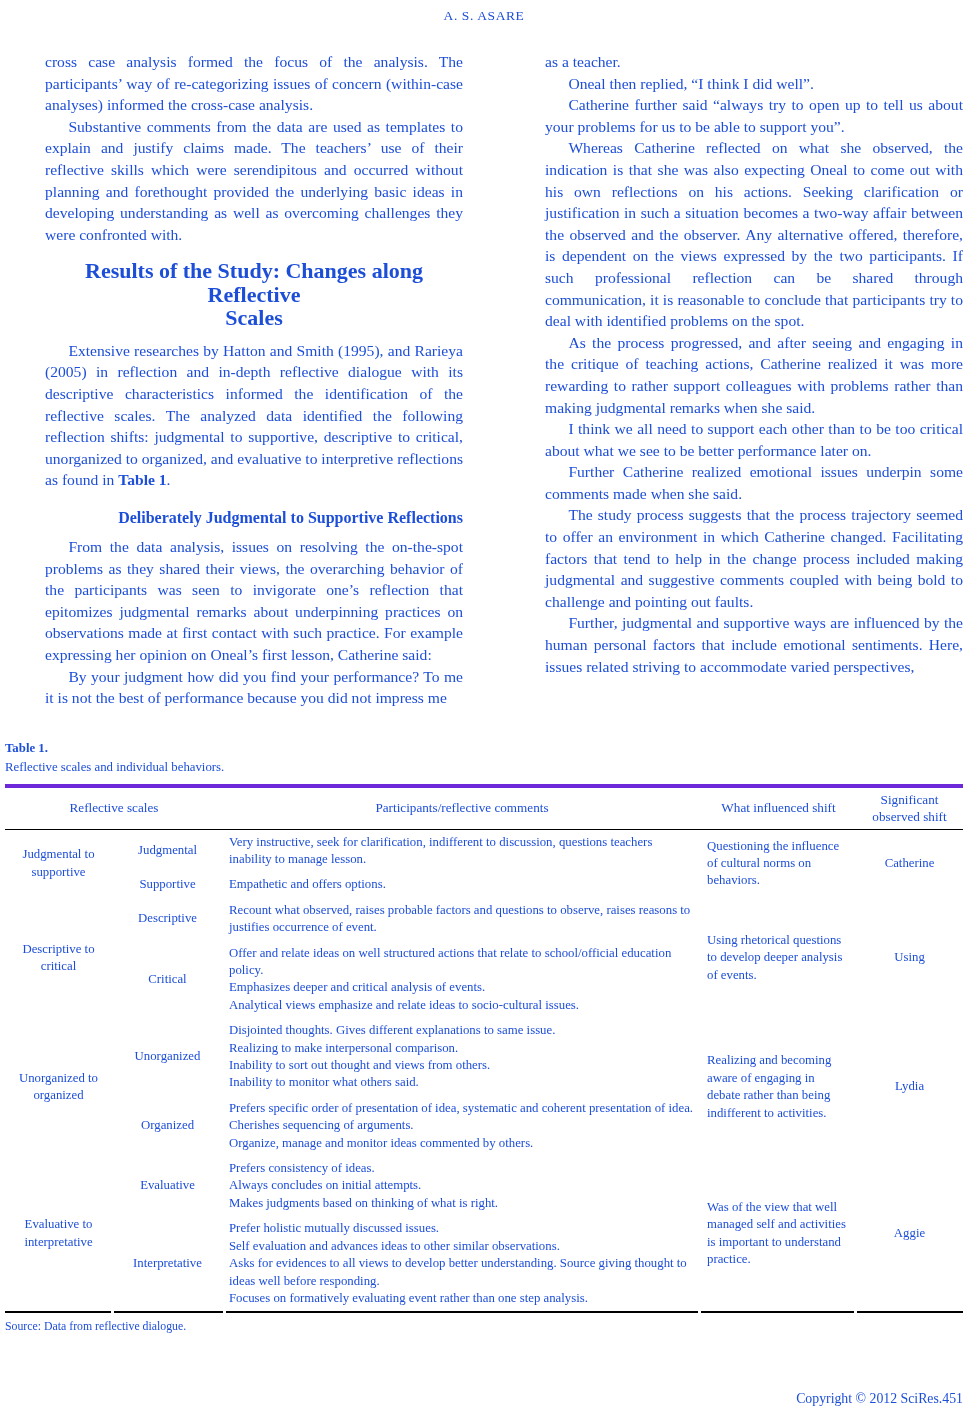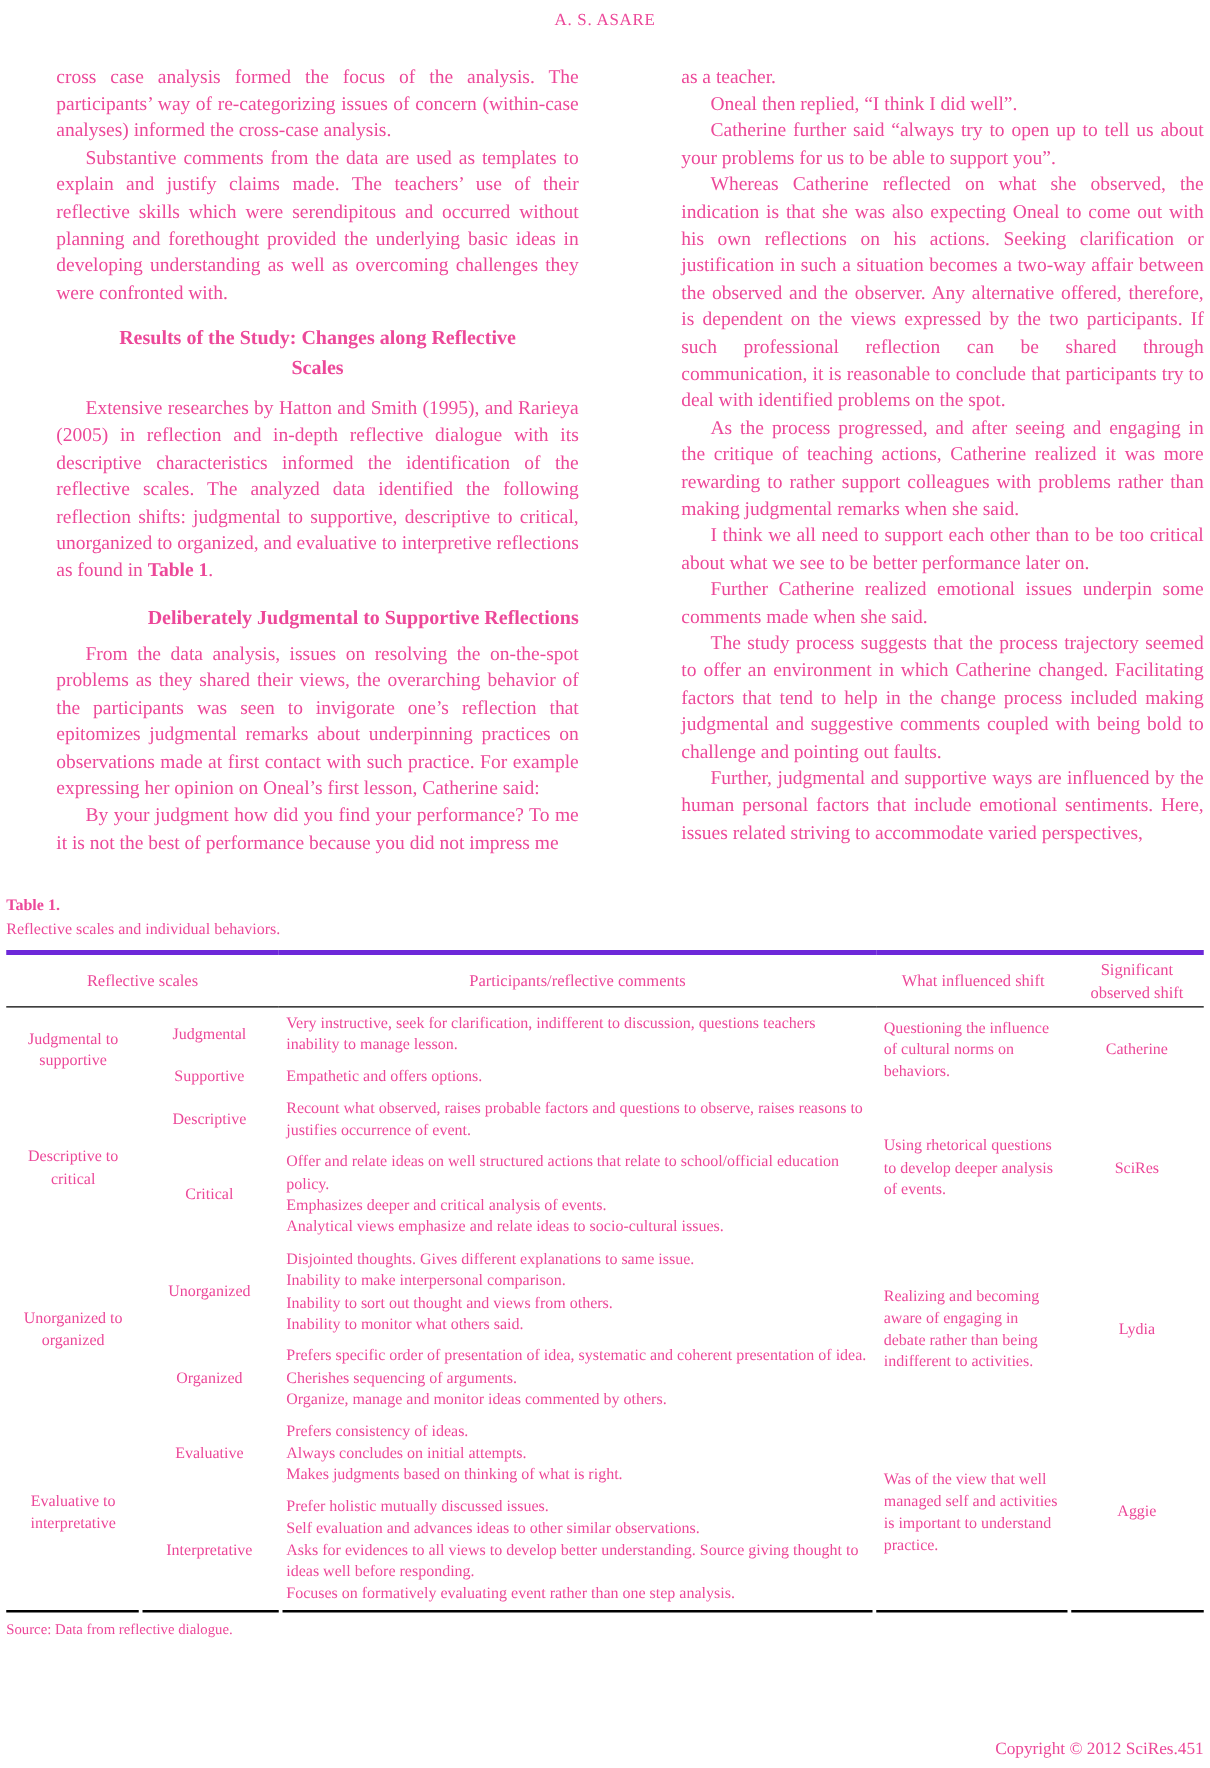--- a/index.html
+++ b/index.html
@@ -1,21 +1,21 @@
 <!DOCTYPE html>
 <html><head>
 <meta charset="utf-8">
 <style>
   html, body { margin: 0; padding: 0; background: #ffffff; }
   .page {
     position: relative;
     width: 968px;
     height: 1414px;
     background: #ffffff;
-    color: #ec4899;
+    color: #1d4ed8;
     font-family: "Liberation Serif", "DejaVu Serif", serif;
     box-sizing: border-box;
     padding: 0 5px;
     overflow: hidden;
   }
   .running-head {
     text-align: center;
     font-size: 13.5px;
     padding-top: 8px;
     letter-spacing: 0.6px;
@@ -29,21 +29,21 @@
     width: 458px;
     font-size: 15.6px;
     line-height: 21.6px;
     text-align: justify;
     margin-left: 40px;
   }
   .col p { margin: 0; text-indent: 1.5em; }
   .col p.noindent { text-indent: 0; }
   .section-heading {
     font-weight: bold;
-    font-size: 16px;
+    font-size: 22px;
     line-height: 23.5px;
     text-align: center;
     margin: 14px 0 10px 0;
   }
   .sub-heading {
     font-weight: bold;
     font-size: 16px;
     line-height: 20px;
     text-align: right;
     margin: 17px 0 8px 0;
@@ -164,37 +164,37 @@
           </td>
         </tr>
 
         <tr>
           <td class="scale" rowspan="2">Descriptive to critical</td>
           <td class="rowlabel">Descriptive</td>
           <td class="comment">
             <div>Recount what observed, raises probable factors and questions to observe, raises reasons to justifies occurrence of event.</div>
           </td>
           <td class="influence" rowspan="2">Using rhetorical questions to develop deeper analysis of events.</td>
-          <td class="name" rowspan="2">SciRes</td>
+          <td class="name" rowspan="2">Using</td>
         </tr>
         <tr>
           <td class="rowlabel">Critical</td>
           <td class="comment">
             <div>Offer and relate ideas on well structured actions that relate to school/official education policy.</div>
             <div>Emphasizes deeper and critical analysis of events.</div>
             <div>Analytical views emphasize and relate ideas to socio-cultural issues.</div>
           </td>
         </tr>
 
         <tr>
           <td class="scale" rowspan="2">Unorganized to organized</td>
           <td class="rowlabel">Unorganized</td>
           <td class="comment">
             <div>Disjointed thoughts. Gives different explanations to same issue.</div>
-            <div>Inability to make interpersonal comparison.</div>
+            <div>Realizing to make interpersonal comparison.</div>
             <div>Inability to sort out thought and views from others.</div>
             <div>Inability to monitor what others said.</div>
           </td>
           <td class="influence" rowspan="2">Realizing and becoming aware of engaging in debate rather than being indifferent to activities.</td>
           <td class="name" rowspan="2">Lydia</td>
         </tr>
         <tr>
           <td class="rowlabel">Organized</td>
           <td class="comment">
             <div>Prefers specific order of presentation of idea, systematic and coherent presentation of idea.</div>

